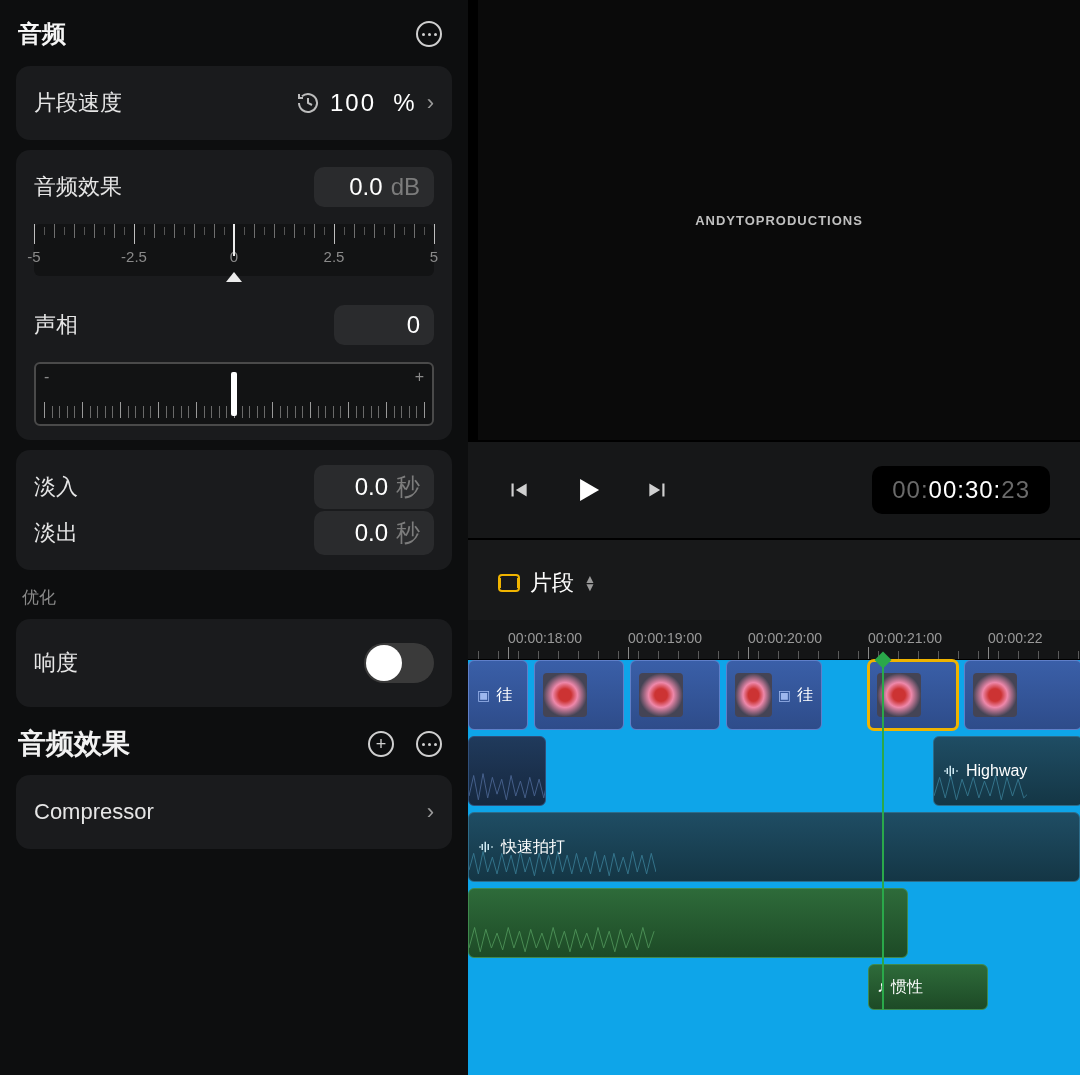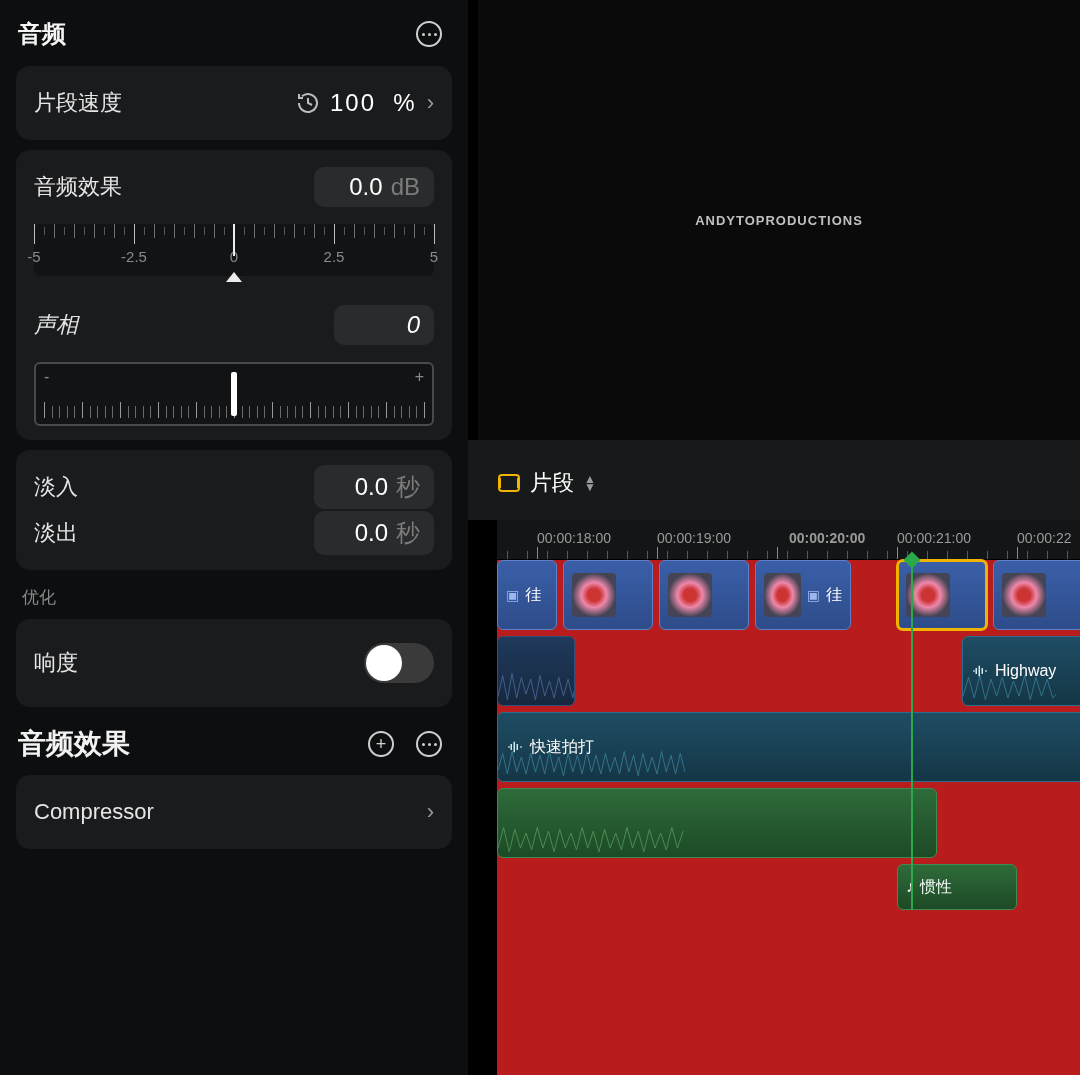--- a/index.html
+++ b/index.html
@@ -148,21 +148,21 @@
   .clip-icon {
     width: 22px; height: 18px; border: 2px solid #f0b400; border-radius: 4px; position: relative;
   }
   .clip-icon::before, .clip-icon::after {
     content: ""; position: absolute; top: 2px; bottom: 2px; width: 2px; background: #f0b400;
   }
   .clip-icon::before { left: -1px; } .clip-icon::after { right: -1px; }
   .updown { color: #9a9a9a; font-size: 12px; display: flex; flex-direction: column; line-height: 8px; }
 
   
-  .timeline { flex: 1; position: relative; background: #b91c1c; overflow: hidden; margin-left: 29px; }
+  .timeline { flex: 1; position: relative; background: #0ea5e9; overflow: hidden; }
   .time-ruler {
     height: 40px; background: #141516; position: relative; border-bottom: 1px solid #000;
   }
   .trlbl { position: absolute; top: 10px; font-size: 14px; color: #9a9a9a; }
   .trtick { position: absolute; bottom: 0; width: 1px; height: 8px; background: #5a5a5a; }
   .trtick.major { height: 12px; background: #8a8a8a; }
 
   .tracks { position: relative; }
   .track { position: relative; height: 62px; margin-bottom: 6px; }
   .clip {
@@ -303,21 +303,21 @@
             <div class="vlbl" style="left: 0%;">-5</div>
             <div class="vlbl" style="left: 25%;">-2.5</div>
             <div class="vlbl" style="left: 50%;">0</div>
             <div class="vlbl" style="left: 75%;">2.5</div>
             <div class="vlbl" style="left: 100%;">5</div>
           </div>
         <div class="ruler-line"></div>
         <div class="ruler-thumb"></div>
       </div>
 
-      <div class="row" style="margin-top:26px;font-style:italic;">
+      <div class="row" style="margin-top:26px;">
         <div class="row-label">声相</div>
         <div class="value-box" style="min-width:100px;">
           <span class="num">0</span>
         </div>
       </div>
       <div class="pan-box">
         <span class="pan-minus">-</span>
         <span class="pan-plus">+</span>
         <div class="pan-ruler" id="pruler">
             <div class="ptick major" style="left: 0%;"></div>
@@ -430,39 +430,60 @@
   </div>
 
   <div class="right">
 
     <div class="preview">
       <div class="preview-inner">
         <div class="watermark">ANDYTOPRODUCTIONS</div>
       </div>
     </div>
 
+    <div class="transport">
+      <div class="tbtn">
+        <svg width="26" height="26" viewBox="0 0 24 24" fill="#d0d0d0">
+            <path d="M6 6h2v12H6zM20 6v12l-10-6z"></path>
+          </svg>
+      </div>
+      <div class="tbtn play">
+        <svg width="38" height="38" viewBox="0 0 24 24" fill="#fff">
+            <path d="M7 5v14l12-7z"></path>
+          </svg>
+      </div>
+      <div class="tbtn">
+        <svg width="26" height="26" viewBox="0 0 24 24" fill="#d0d0d0">
+            <path d="M16 6h2v12h-2zM4 6v12l10-6z"></path>
+          </svg>
+      </div>
+      <div class="spacer"></div>
+      <div class="timecode">
+        <span>00:</span><span class="hl">00:30:</span><span>23</span>
+      </div>
+    </div>
 
     <div class="tool-row">
       <div class="tool-main">
         <span class="clip-icon"></span>
         <span>片段</span>
         <span class="updown">
             <span>▲</span>
             <span>▼</span>
           </span>
       </div>
     </div>
 
     <div class="timeline">
       <div class="time-ruler" id="time-ruler">
           <div class="trlbl" style="left: 40px;">00:00:18:00</div>
           <div class="trtick major" style="left: 40px;"></div>
           <div class="trlbl" style="left: 160px;">00:00:19:00</div>
           <div class="trtick major" style="left: 160px;"></div>
-          <div class="trlbl" style="left: 292px; font-weight: bold;">00:00:20:00</div>
+          <div class="trlbl" style="left: 280px;">00:00:20:00</div>
           <div class="trtick major" style="left: 280px;"></div>
           <div class="trlbl" style="left: 400px;">00:00:21:00</div>
           <div class="trtick major" style="left: 400px;"></div>
           <div class="trlbl" style="left: 520px;">00:00:22</div>
           <div class="trtick major" style="left: 520px;"></div>
           <div class="trtick" style="left: 10px;"></div>
           <div class="trtick" style="left: 30px;"></div>
           <div class="trtick" style="left: 50px;"></div>
           <div class="trtick" style="left: 70px;"></div>
           <div class="trtick" style="left: 90px;"></div>

